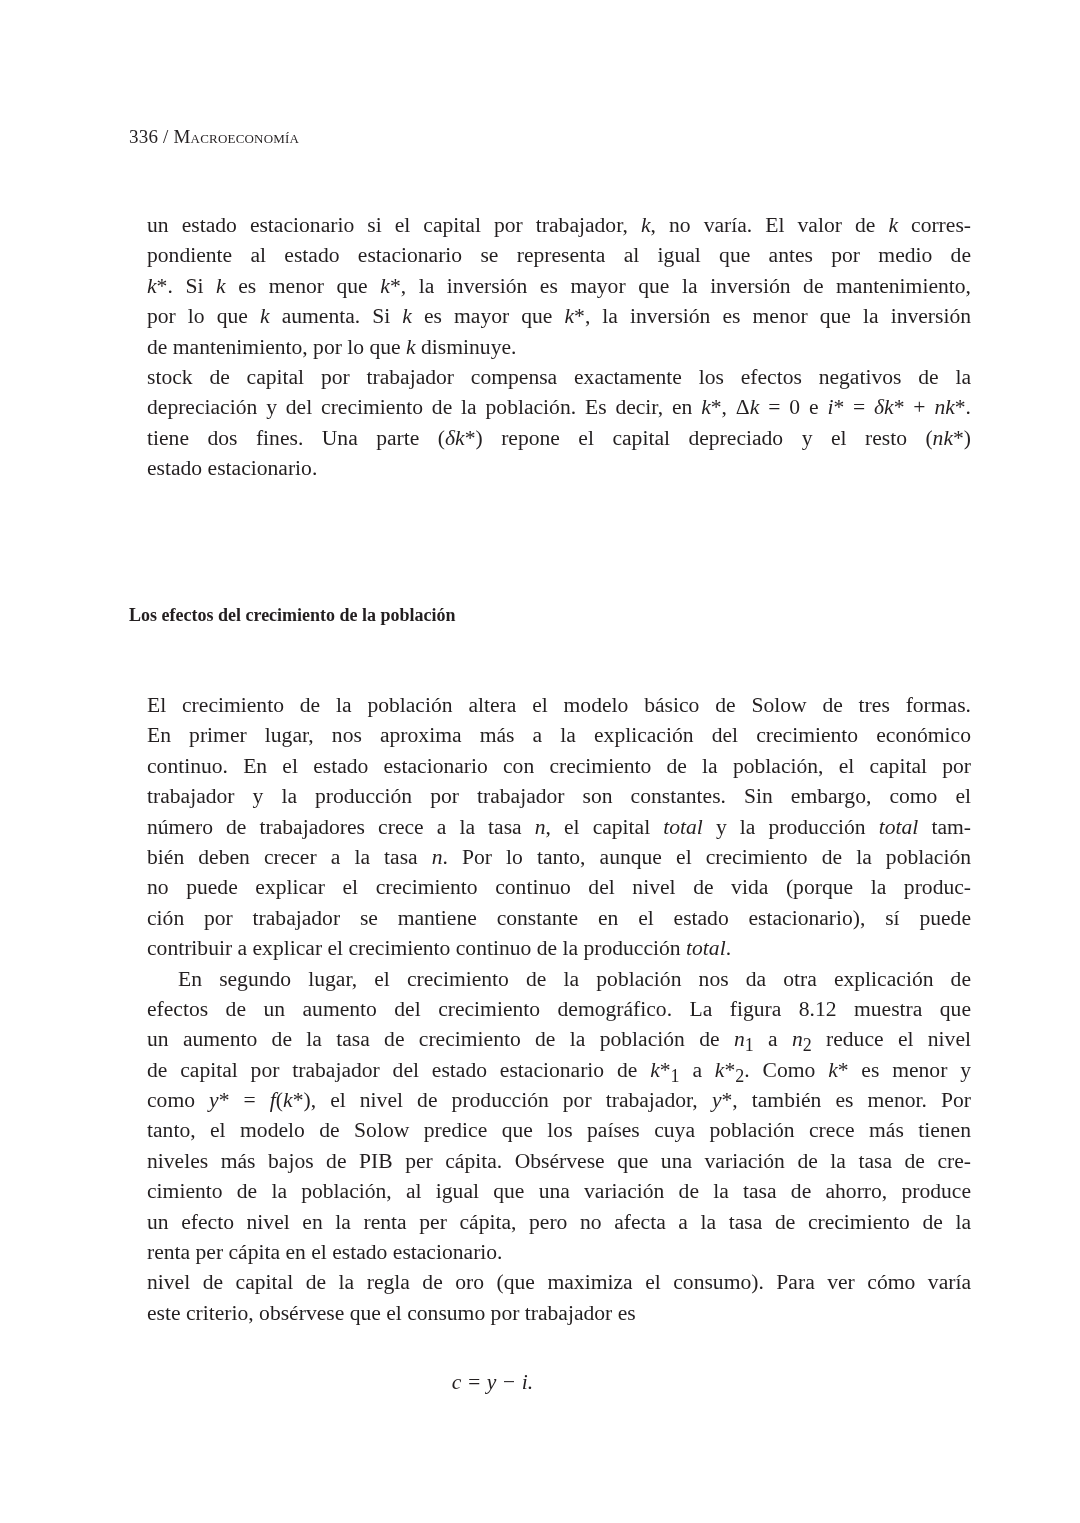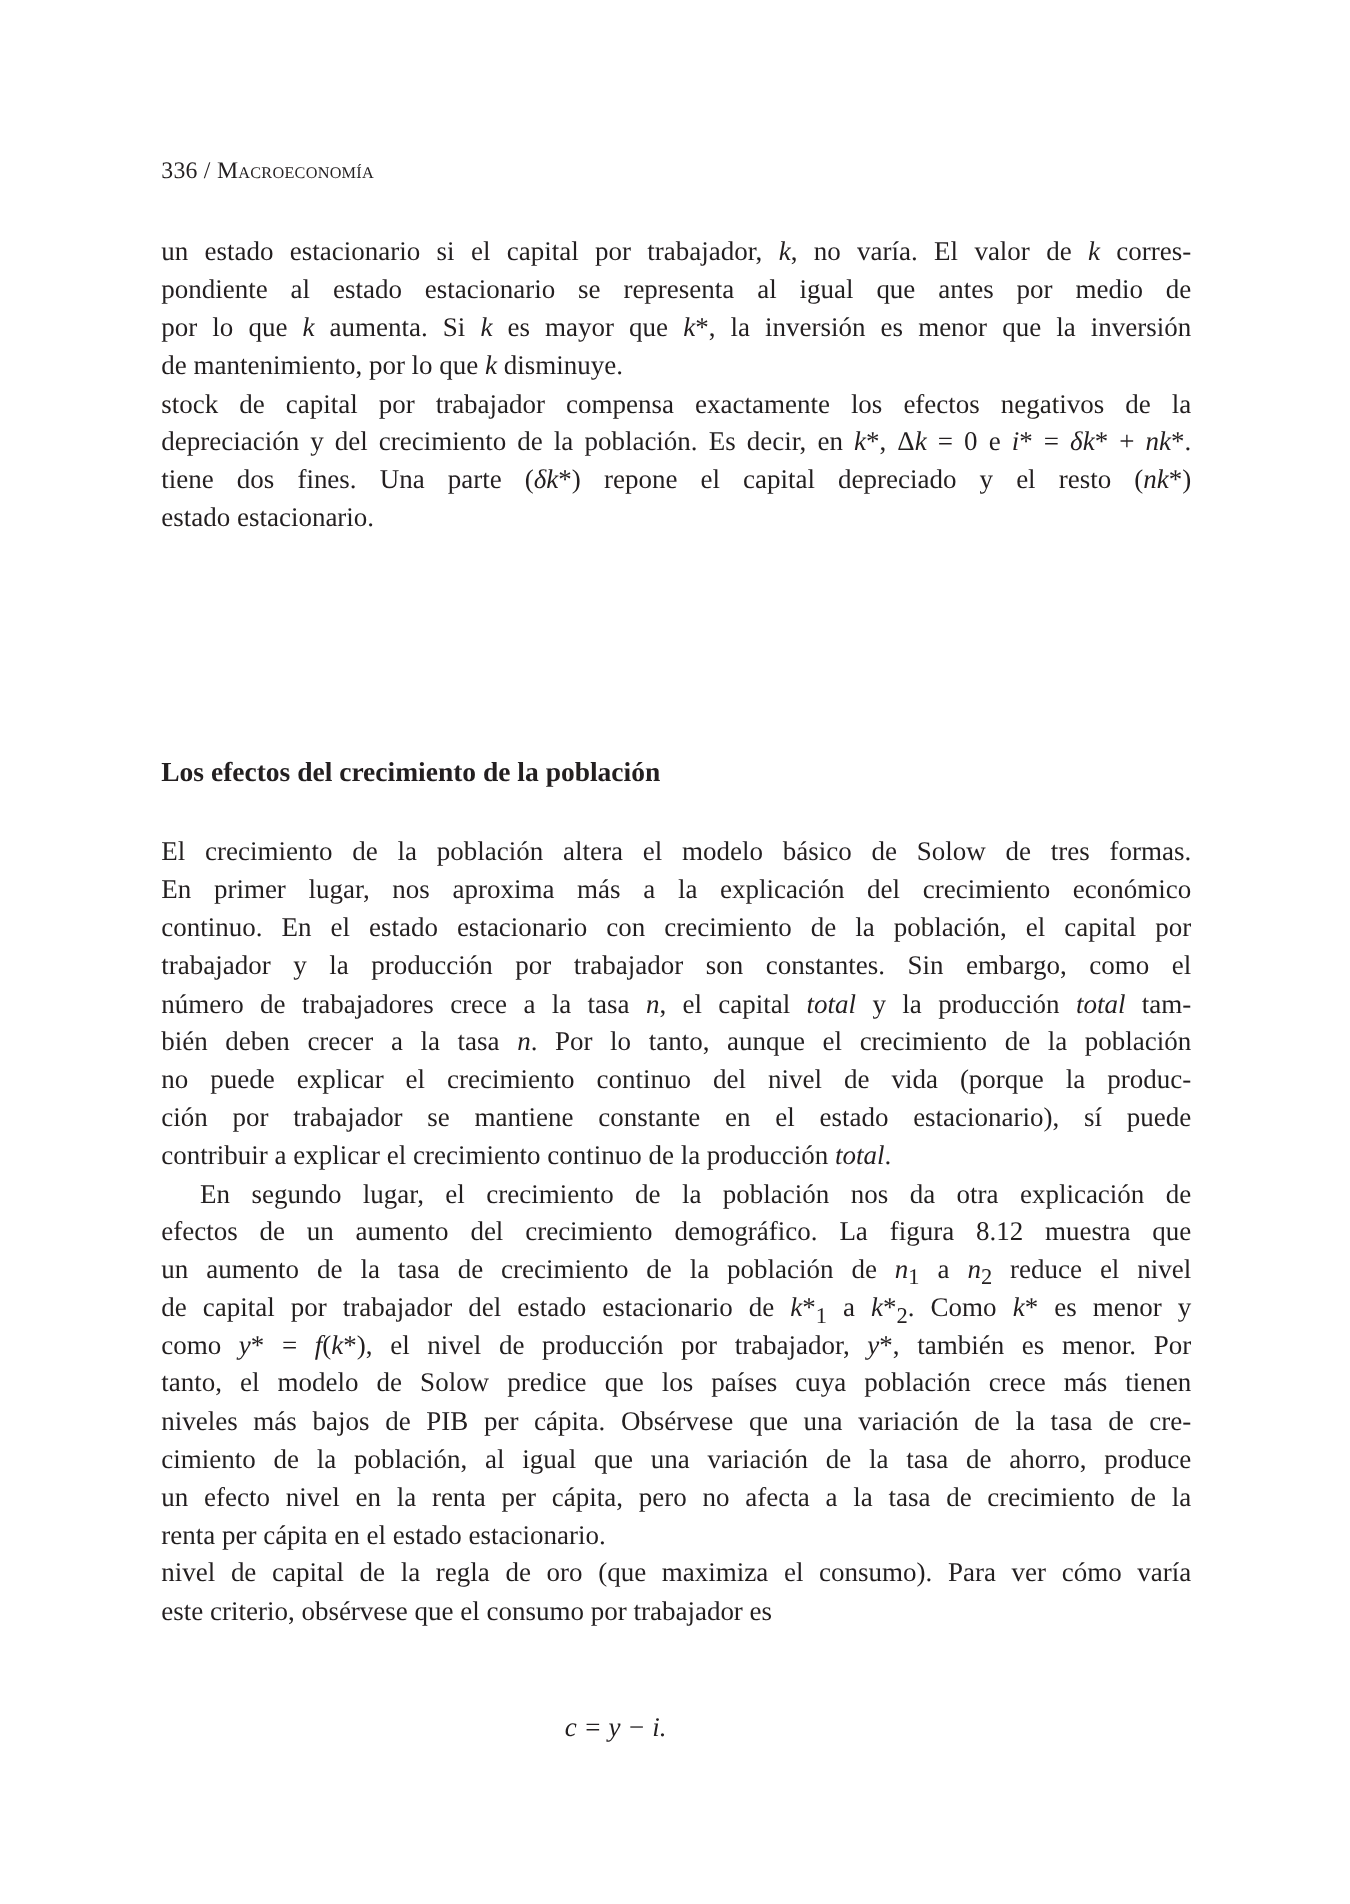--- a/index.html
+++ b/index.html
@@ -1,39 +1,40 @@
 <!DOCTYPE html>
 <html><head>
 <meta charset="utf-8">
 <style>
   html, body { margin: 0; padding: 0; background: #ffffff; }
   body { width: 1080px; height: 1523px; position: relative; overflow: hidden;
          font-family: "Liberation Serif", "DejaVu Serif", serif; color: #231f20; }
   .running-head { position: absolute; left: 129px; top: 126px; font-size: 19px; letter-spacing: 0.2px; text-align: center; }
   .running-head .sc { font-variant: small-caps; }
-  .block { position: absolute; left: 129px; width: 824px; font-size: 21.6px; }
+  .block { position: absolute; left: 147px; width: 824px; font-size: 21.6px; margin-top: 24px; }
   .line { display: block; height: 30.4px; line-height: 30.4px; white-space: nowrap;
           text-align: justify; text-align-last: justify; }
   .line.last { text-align-last: left; }
   .line.indent { padding-left: 31px; }
-  .heading { position: absolute; left: 129px; top: 605px; font-size: 22px; font-weight: bold; }
+  .heading { position: absolute; left: 129px; top: 605px; font-size: 18px; font-weight: bold; }
   .eq { position: absolute; left: 0; width: 980px; top: 1370px; text-align: center;
         font-size: 21.6px; font-style: italic; padding-left: 5px; box-sizing: border-box; }
   i { font-style: italic; }
 </style>
 </head>
 <body>
 
 <div class="running-head">
   <span>336</span><span> / </span><span class="sc">Macroeconomía</span>
 </div>
 
 <div class="block" style="top:186px;">
   <span class="line">un estado estacionario si el capital por trabajador, <i>k</i>, no varía. El valor de <i>k</i> corres-</span>
   <span class="line">pondiente al estado estacionario se representa al igual que antes por medio de</span>
+  <span class="line"><i>k</i>*. Si <i>k</i> es menor que <i>k</i>*, la inversión es mayor que la inversión de mantenimiento,</span>
   <span class="line">por lo que <i>k</i> aumenta. Si <i>k</i> es mayor que <i>k</i>*, la inversión es menor que la inversión</span>
   <span class="line last">de mantenimiento, por lo que <i>k</i> disminuye.</span>
   <span class="line">stock de capital por trabajador compensa exactamente los efectos negativos de la</span>
   <span class="line">depreciación y del crecimiento de la población. Es decir, en <i>k</i>*, Δ<i>k</i> = 0 e <i>i</i>* = <i>δk</i>* + <i>nk</i>*.</span>
   <span class="line">tiene dos fines. Una parte (<i>δk</i>*) repone el capital depreciado y el resto (<i>nk</i>*)</span>
   <span class="line last">estado estacionario.</span>
 </div>
 
 <div class="heading">Los efectos del crecimiento de la población</div>
 

